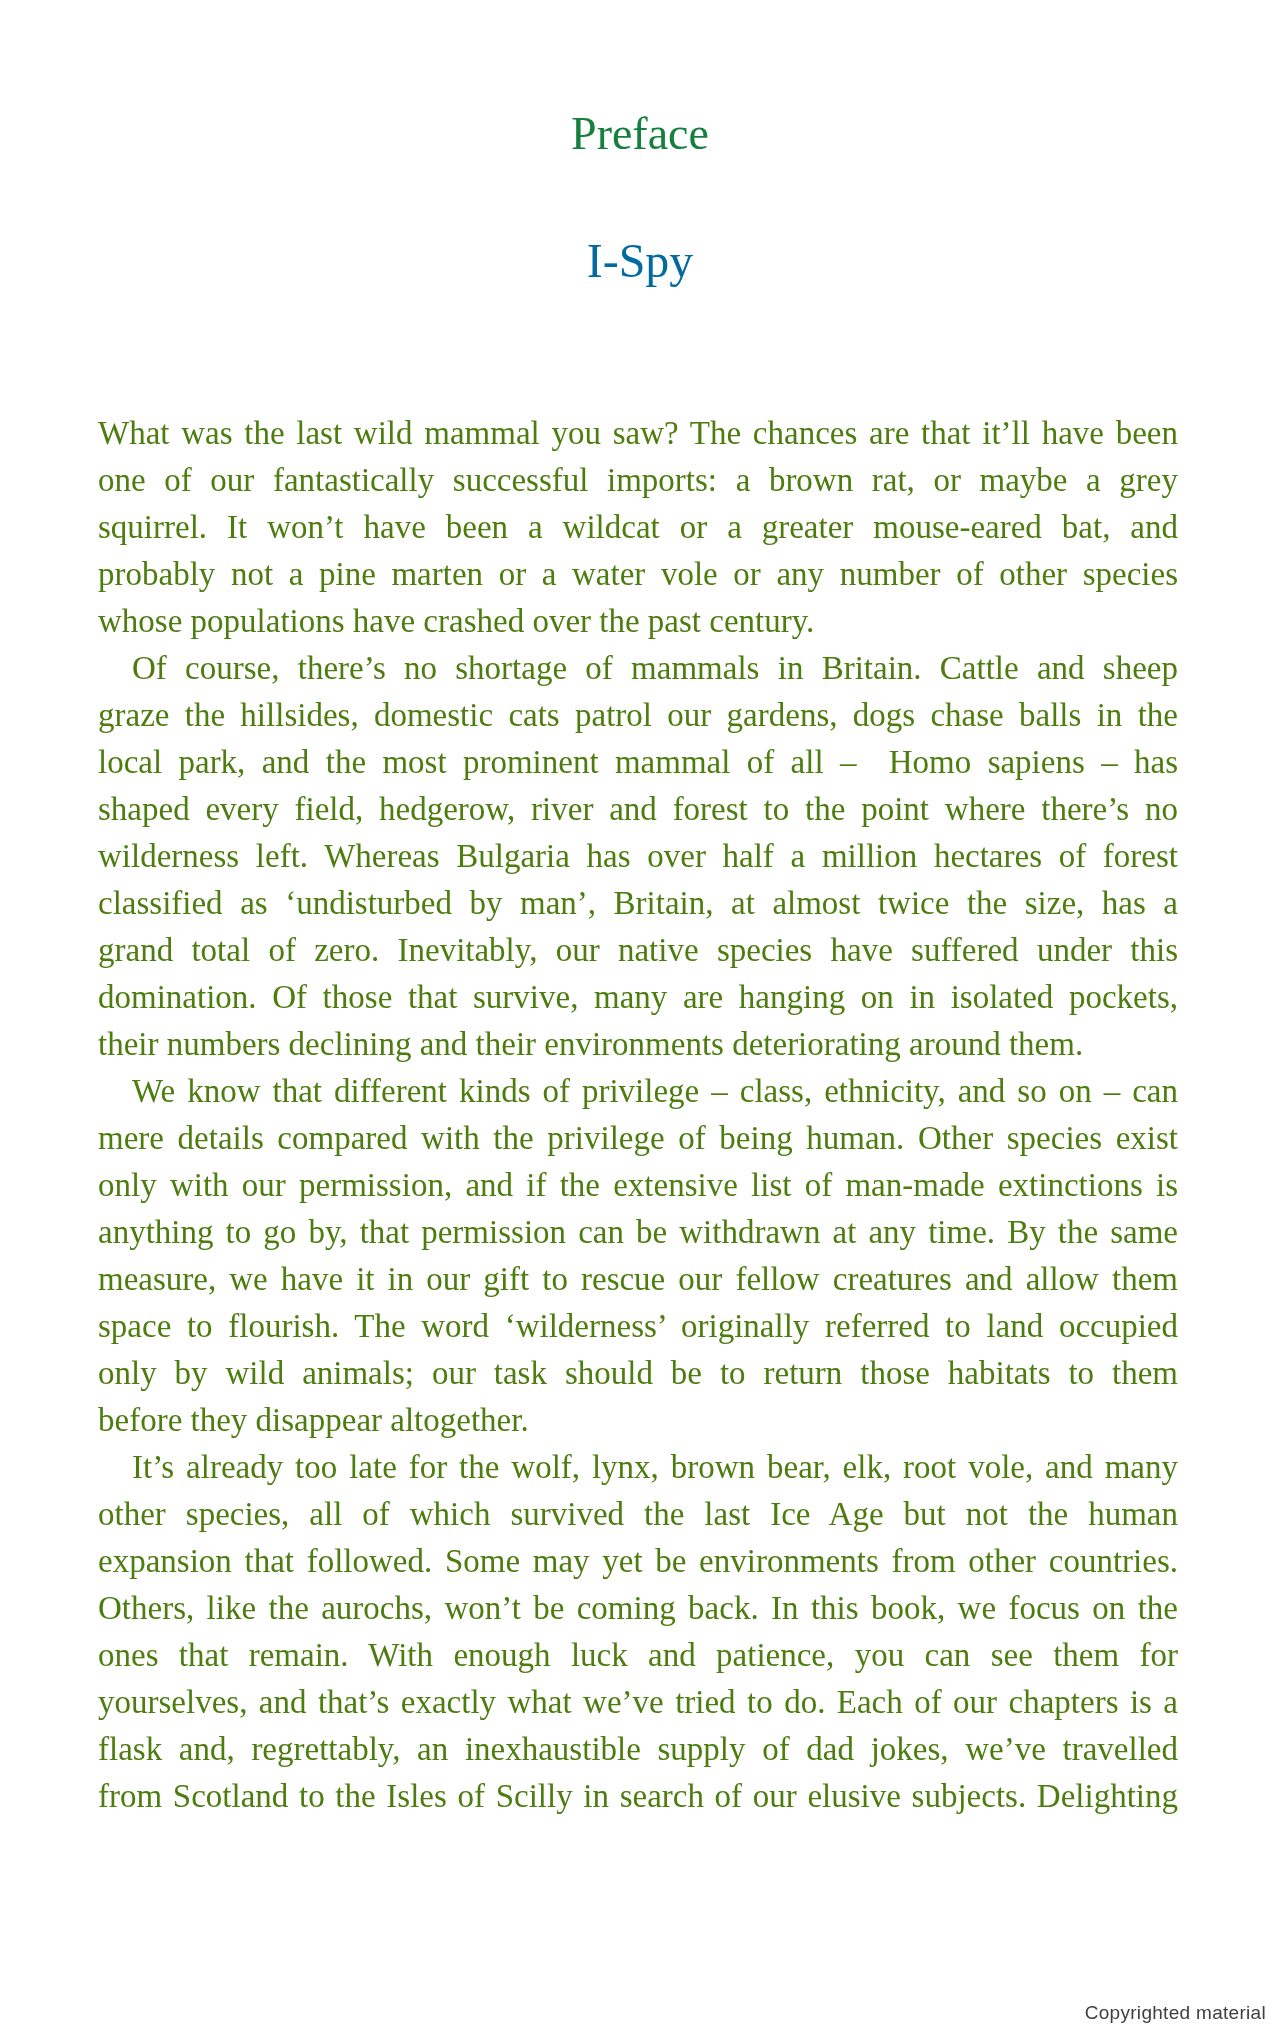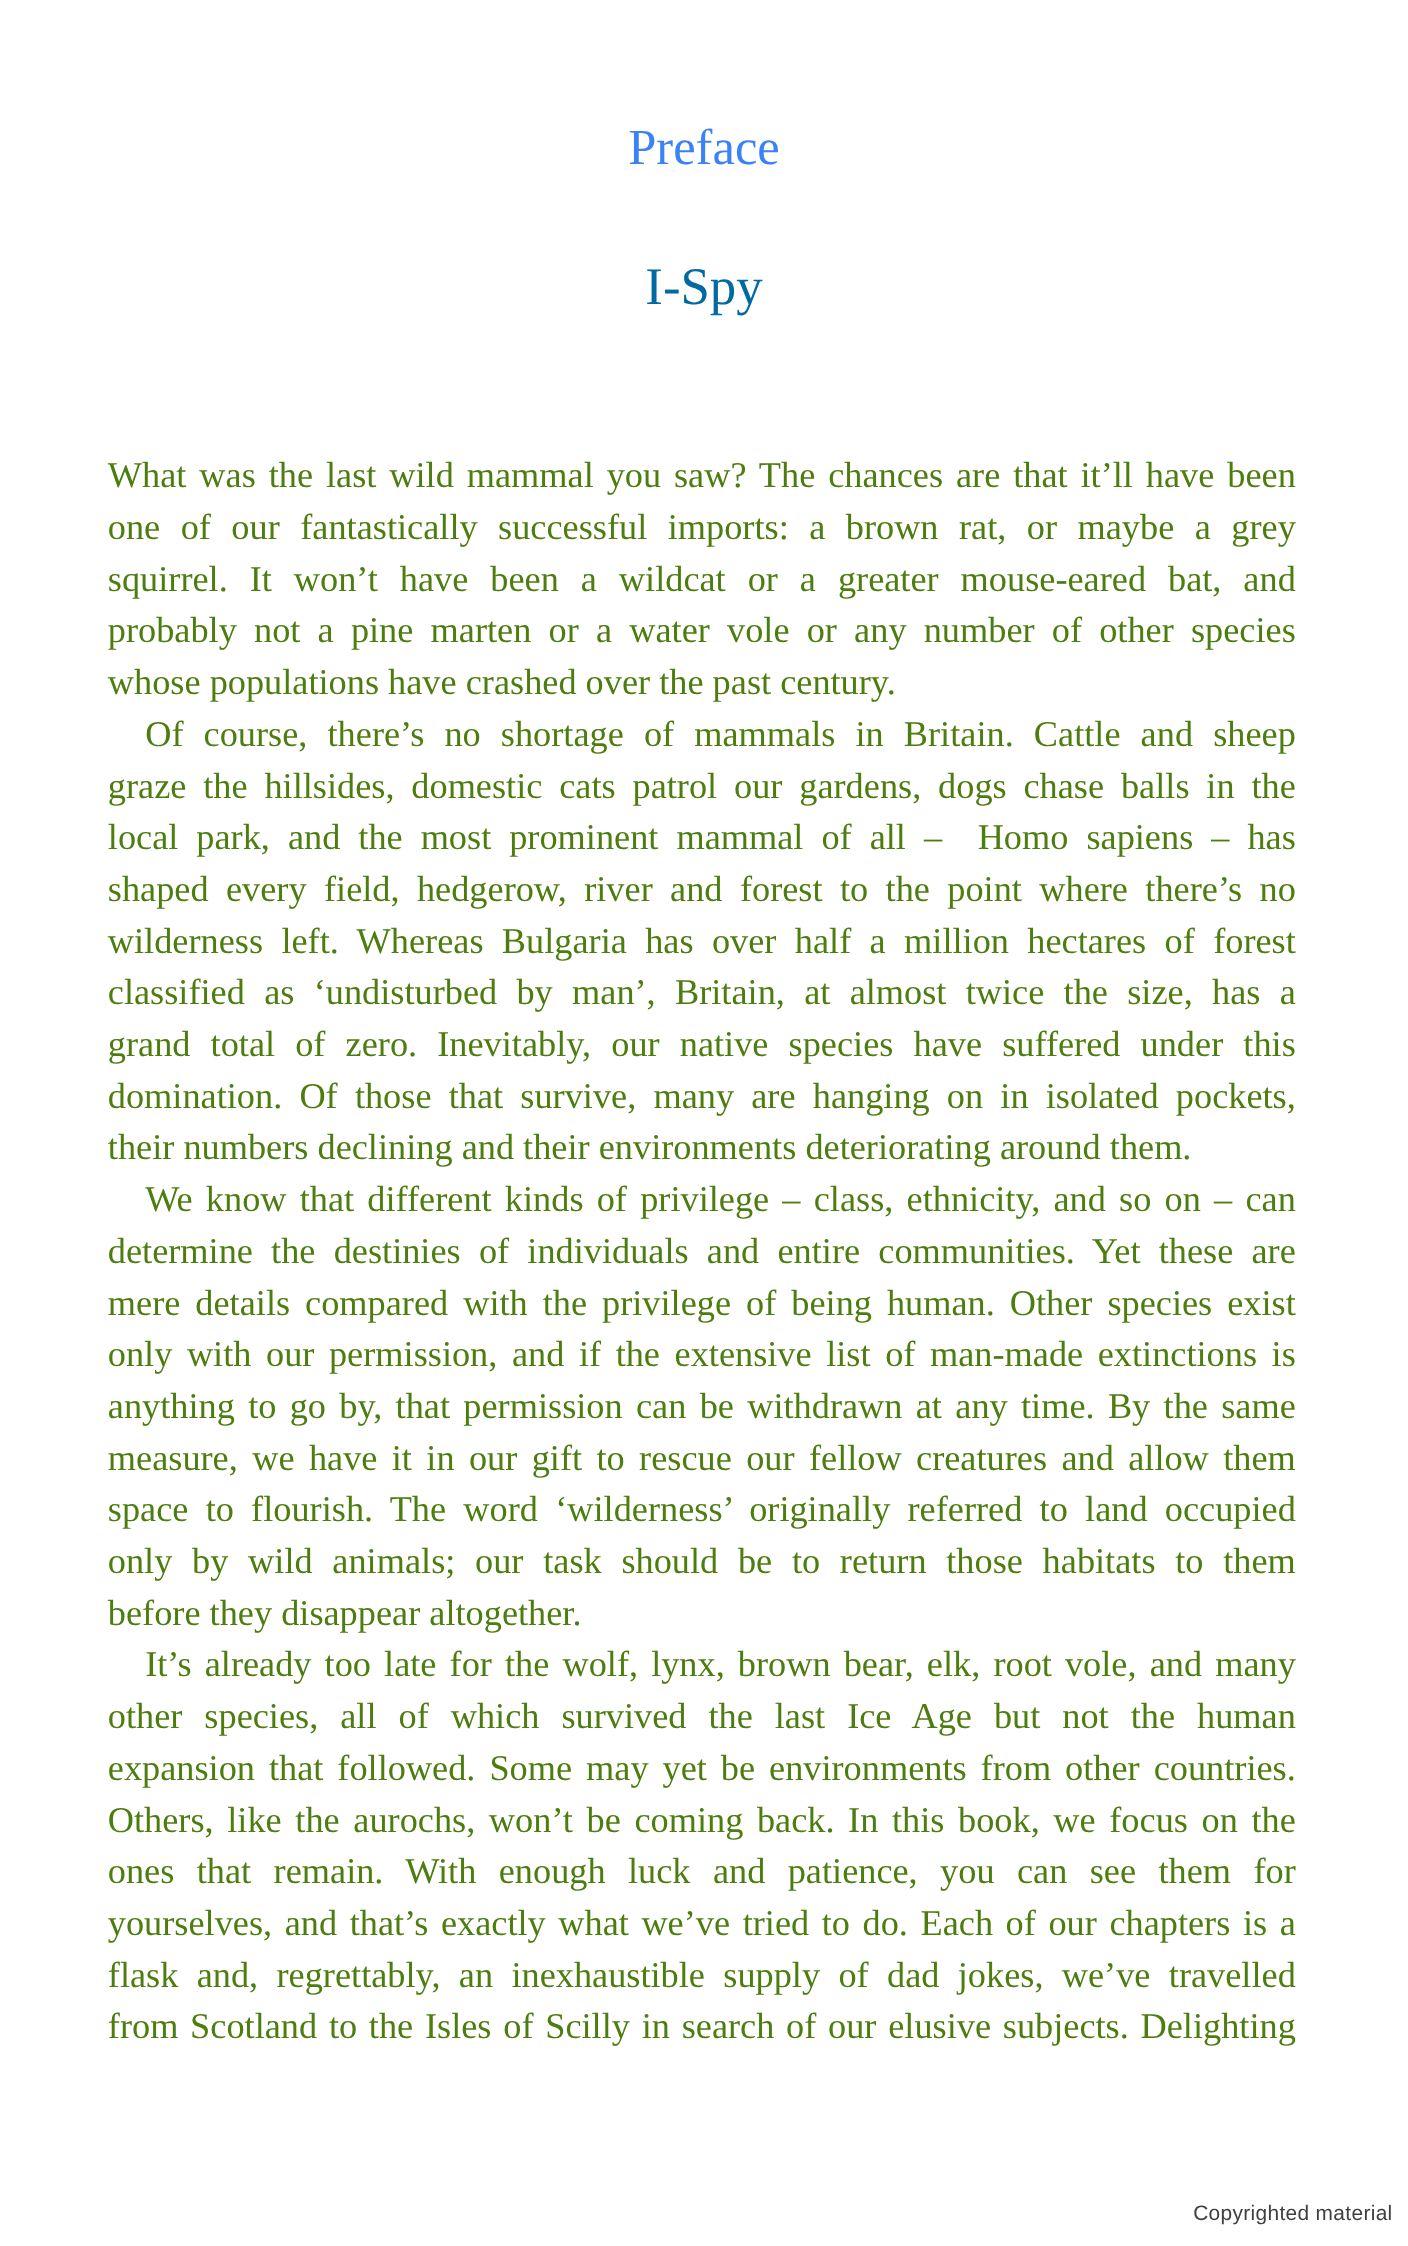--- a/index.html
+++ b/index.html
@@ -20,21 +20,21 @@
     position: absolute;
     top: 109px;
     left: 0;
     width: 100%;
     margin: 0;
     text-align: center;
     font-family: "Liberation Serif", serif;
     font-weight: normal;
     font-size: 46px;
     line-height: 1.1;
-    color: #3b82f6;
+    color: #15803d;
   }
   .subtitle {
     position: absolute;
     top: 235px;
     left: 0;
     width: 100%;
     margin: 0;
     text-align: center;
     font-family: "Liberation Serif", serif;
     font-weight: normal;
@@ -101,21 +101,20 @@
         <div class="line"><span>local park, and the most prominent mammal of all – </span><span class="it">Homo sapiens</span><span> – has</span></div>
         <div class="line"><span>shaped every field, hedgerow, river and forest to the point where there’s no</span></div>
         <div class="line"><span>wilderness left. Whereas Bulgaria has over half a million hectares of forest</span></div>
         <div class="line"><span>classified as ‘undisturbed by man’, Britain, at almost twice the size, has a</span></div>
         <div class="line"><span>grand total of zero. Inevitably, our native species have suffered under this</span></div>
         <div class="line"><span>domination. Of those that survive, many are hanging on in isolated pockets,</span></div>
         <div class="line endline"><span>their numbers declining and their environments deteriorating around them.</span></div>
       </div>
       <div class="paragraph">
         <div class="line indent"><span>We know that different kinds of privilege – class, ethnicity, and so on – can</span></div>
-        <div class="line"><span>determine the destinies of individuals and entire communities. Yet these are</span></div>
         <div class="line"><span>mere details compared with the privilege of being human. Other species exist</span></div>
         <div class="line"><span>only with our permission, and if the extensive list of man-made extinctions is</span></div>
         <div class="line"><span>anything to go by, that permission can be withdrawn at any time. By the same</span></div>
         <div class="line"><span>measure, we have it in our gift to rescue our fellow creatures and allow them</span></div>
         <div class="line"><span>space to flourish. The word ‘wilderness’ originally referred to land occupied</span></div>
         <div class="line"><span>only by wild animals; our task should be to return those habitats to them</span></div>
         <div class="line endline"><span>before they disappear altogether.</span></div>
       </div>
       <div class="paragraph">
         <div class="line indent"><span>It’s already too late for the wolf, lynx, brown bear, elk, root vole, and many</span></div>

